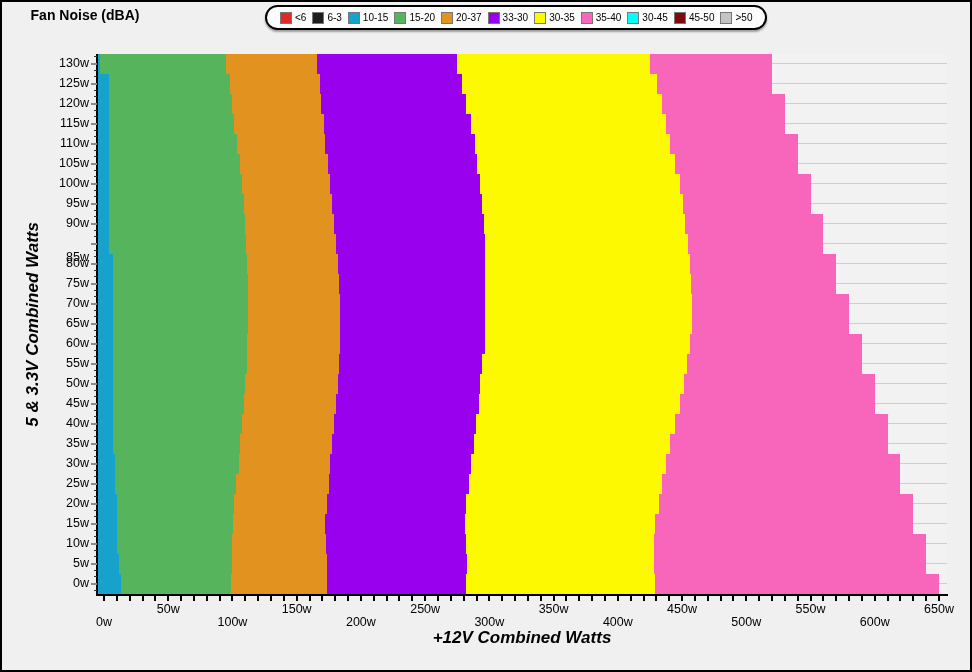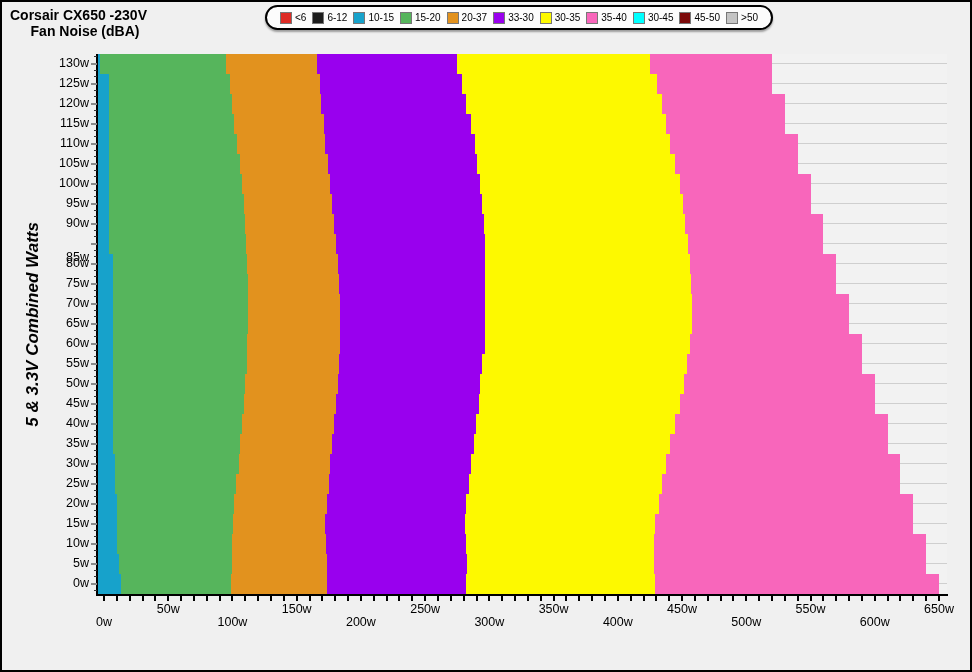--- a/index.html
+++ b/index.html
@@ -38,32 +38,31 @@
   .y-axis-title span{
     writing-mode:vertical-rl;transform:rotate(180deg);
     font-size:17px;font-weight:bold;font-style:italic;white-space:nowrap;}
 </style>
 </head>
 <body>
 
 <div class="frame">
 
   <div class="title-block">
-    <div>Corsair CX650 -230V</div>
     <div class="title-line2">Fan Noise (dBA)</div>
   </div>
 
   <div class="legend" id="legend">
       <div class="legend-item">
         <span class="legend-swatch" style="background: rgb(221, 44, 37);"></span>
         <span class="legend-label">&lt;6</span>
       </div>
       <div class="legend-item">
         <span class="legend-swatch" style="background: rgb(29, 29, 29);"></span>
-        <span class="legend-label">6-12</span>
+        <span class="legend-label">6-3</span>
       </div>
       <div class="legend-item">
         <span class="legend-swatch" style="background: rgb(23, 162, 203);"></span>
         <span class="legend-label">10-15</span>
       </div>
       <div class="legend-item">
         <span class="legend-swatch" style="background: rgb(86, 181, 92);"></span>
         <span class="legend-label">15-20</span>
       </div>
       <div class="legend-item">
@@ -477,17 +476,18 @@
       <div class="x-tick-label" style="left: 457.38px; top: 613px;">300w</div>
       <div class="x-tick-label" style="left: 521.61px; top: 600px;">350w</div>
       <div class="x-tick-label" style="left: 585.84px; top: 613px;">400w</div>
       <div class="x-tick-label" style="left: 650.07px; top: 600px;">450w</div>
       <div class="x-tick-label" style="left: 714.3px; top: 613px;">500w</div>
       <div class="x-tick-label" style="left: 778.53px; top: 600px;">550w</div>
       <div class="x-tick-label" style="left: 842.76px; top: 613px;">600w</div>
       <div class="x-tick-label" style="left: 906.99px; top: 600px;">650w</div>
     </div>
 
+  <div class="x-axis-title">+12V Combined Watts</div>
   <div class="y-axis-title">
     <span>5 &amp; 3.3V Combined Watts</span>
   </div>
 
 </div>
 
 </body></html>

